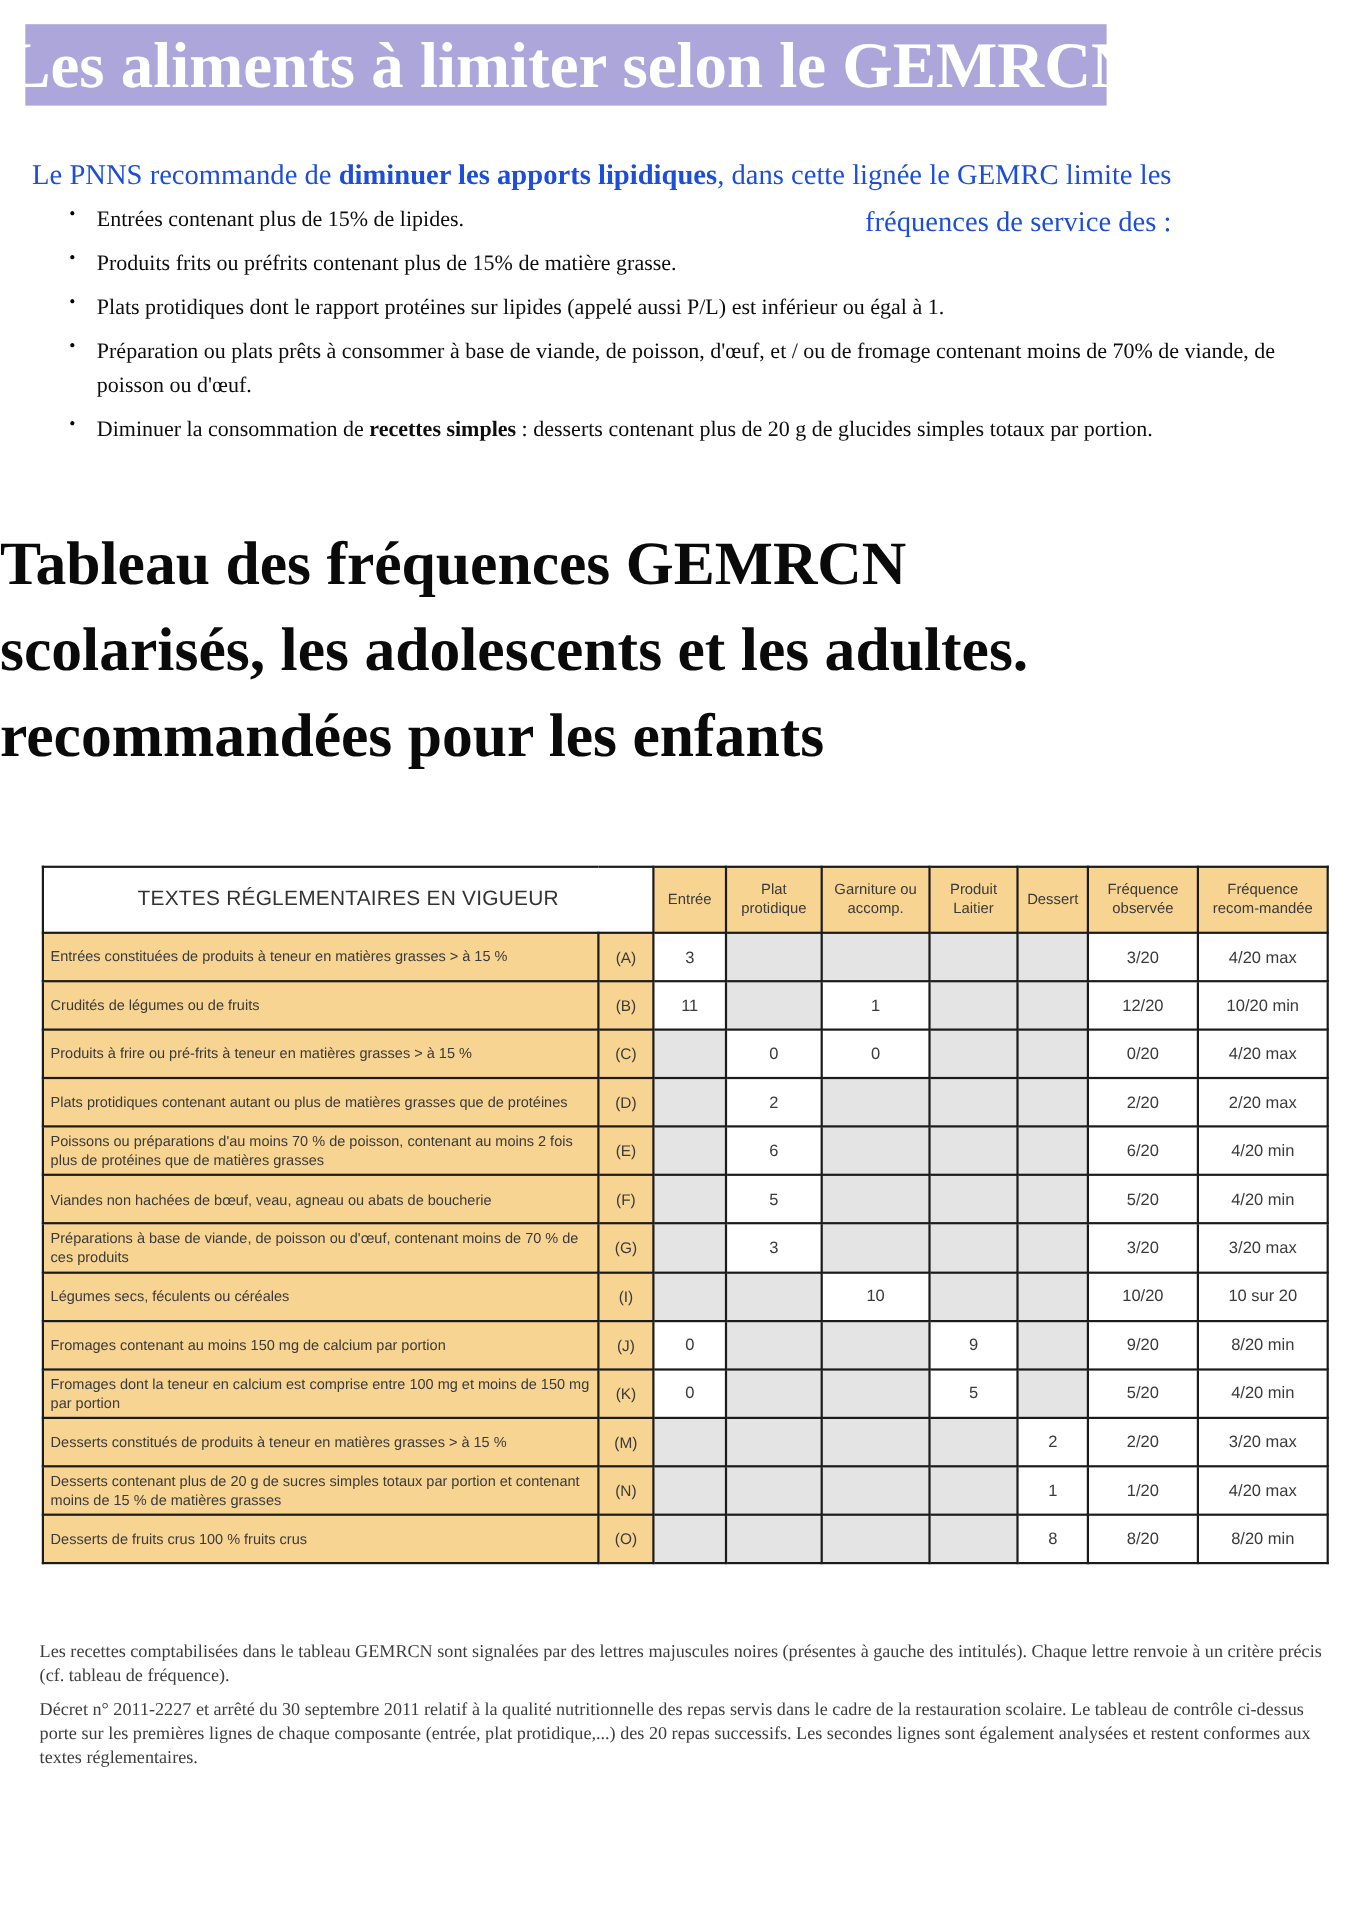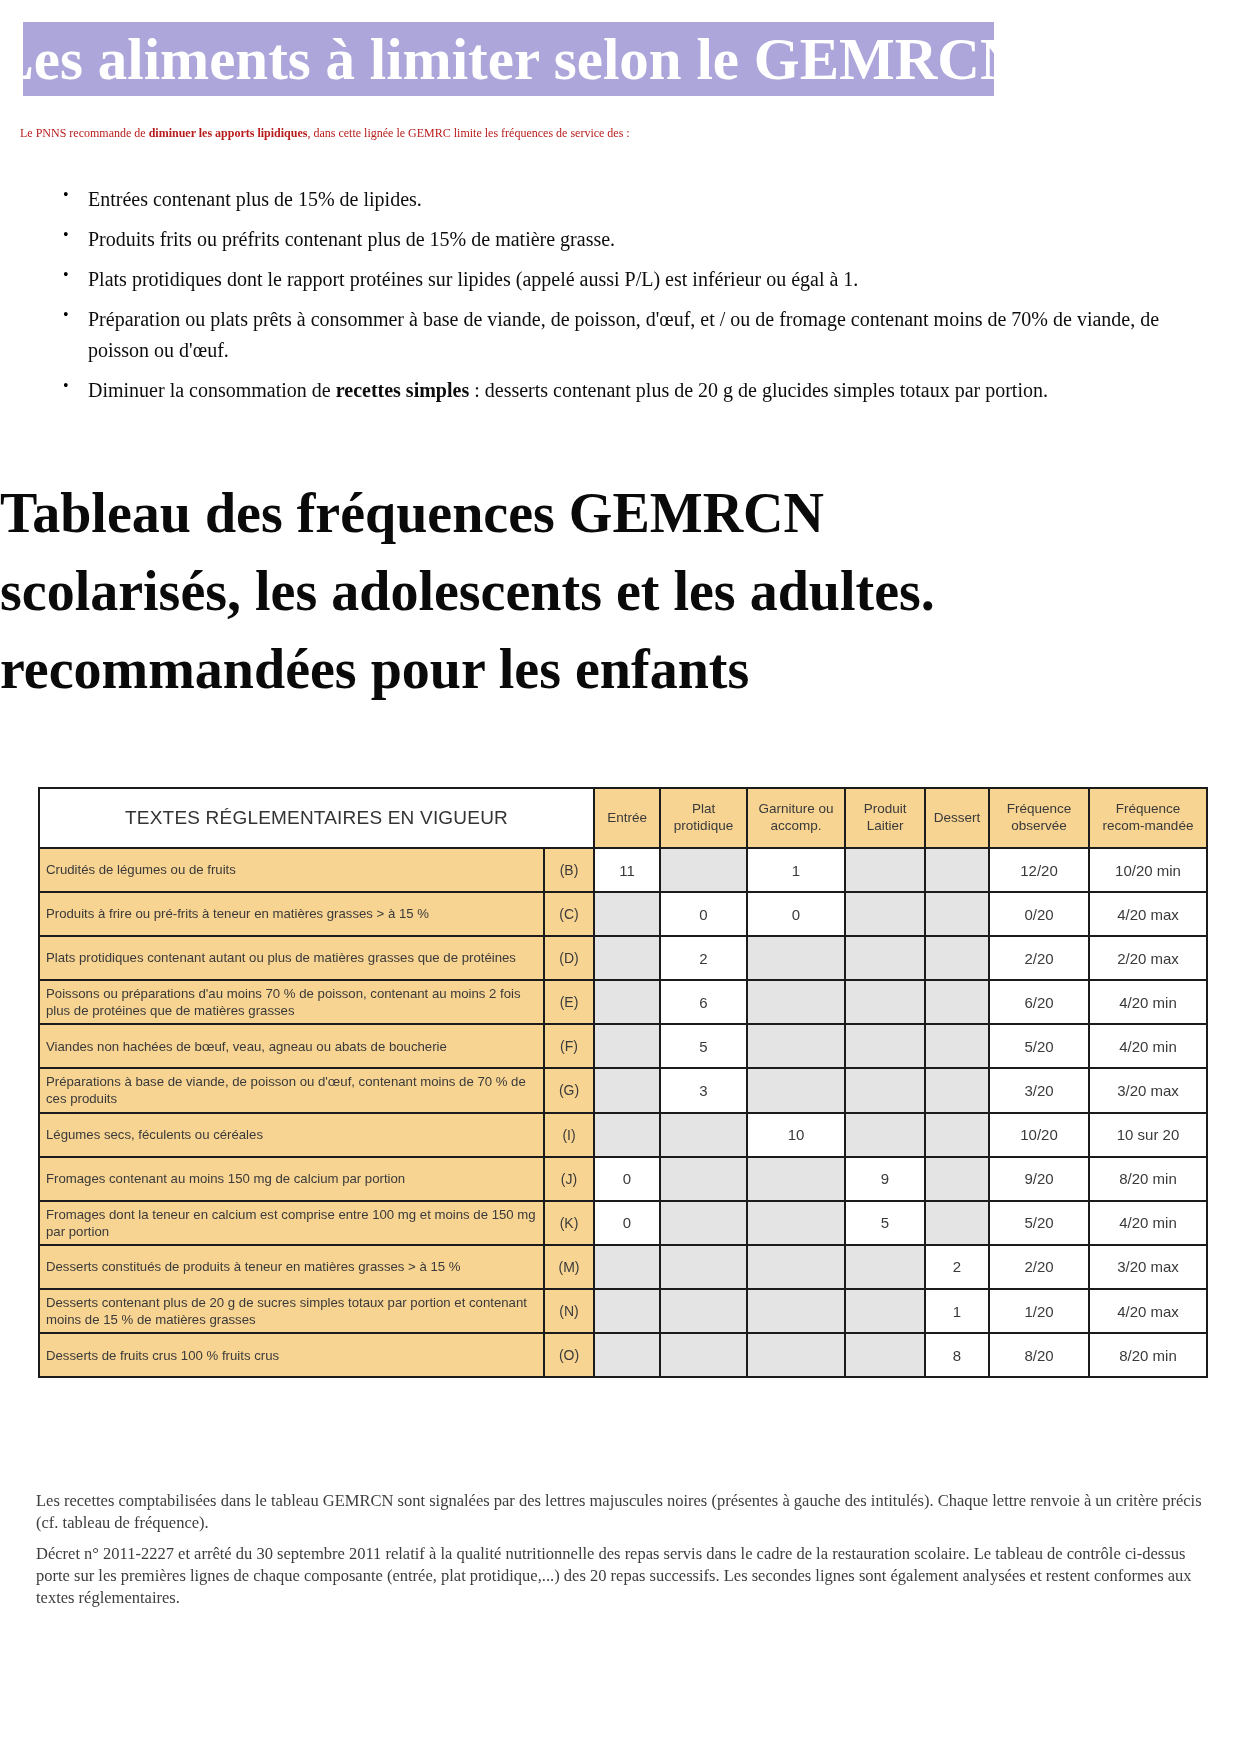--- a/index.html
+++ b/index.html
@@ -8,31 +8,31 @@
     width:1241px;height:1754px;
     background:#ffffff;
     overflow:hidden;
     font-family:"Liberation Serif", serif;
     color:#111;
   }
   
   .banner{
     position:absolute;left:23px;top:22px;width:971px;height:74px;
     background:var(--banner-bg,#ada6da);
-    display:flex;align-items:center;justify-content:center;
+    display:flex;align-items:center;justify-content:center;padding-left:12px;
   }
   .banner span{
     font-family:"Liberation Serif", serif;
     font-weight:bold;font-size:59px;color:#ffffff;
     white-space:nowrap;letter-spacing:0px;
   }
   
   .intro{
     position:absolute;left:20px;top:112px;width:1045px;
-    font-size:12px;line-height:1.65;color:#b91c1c;
+    font-size:26px;line-height:1.65;color:#1d4ed8;text-align:right;
   }
   .intro b{font-weight:bold;}
   
   .bullets{
     position:absolute;left:88px;top:184px;width:1075px;
     margin:0;padding:0;list-style:none;
     font-size:20px;line-height:1.55;color:#0d0d0d;
   }
   .bullets li{position:relative;margin-bottom:9px;}
   .bullets li::before{
@@ -138,20 +138,31 @@
         <th class="colhead">Plat protidique</th>
         <th class="colhead">Garniture ou accomp.</th>
         <th class="colhead">Produit Laitier</th>
         <th class="colhead">Dessert</th>
         <th class="colhead">Fréquence observée</th>
         <th class="colhead">Fréquence recom-mandée</th>
       </tr>
     </thead>
     <tbody>
         <tr>
+          <td class="lbl">Entrées constituées de produits à teneur en matières grasses &gt; à 15 %</td>
+          <td class="ltr">(A)</td>
+          <td class="val on">3</td>
+          <td class="val off"></td>
+          <td class="val off"></td>
+          <td class="val off"></td>
+          <td class="val off"></td>
+          <td class="freq">3/20</td>
+          <td class="freq">4/20 max</td>
+        </tr>
+        <tr>
           <td class="lbl">Crudités de légumes ou de fruits</td>
           <td class="ltr">(B)</td>
           <td class="val on">11</td>
           <td class="val off"></td>
           <td class="val on">1</td>
           <td class="val off"></td>
           <td class="val off"></td>
           <td class="freq">12/20</td>
           <td class="freq">10/20 min</td>
         </tr>

